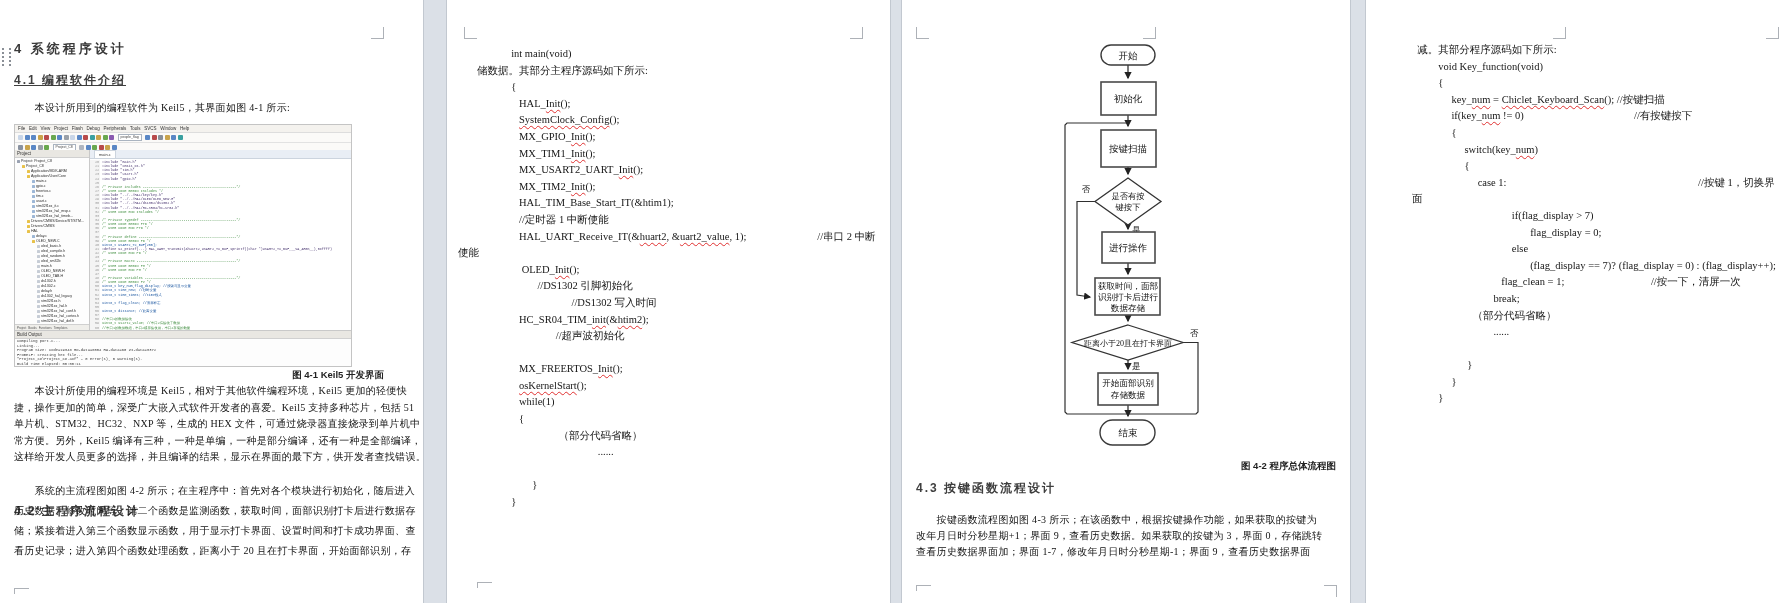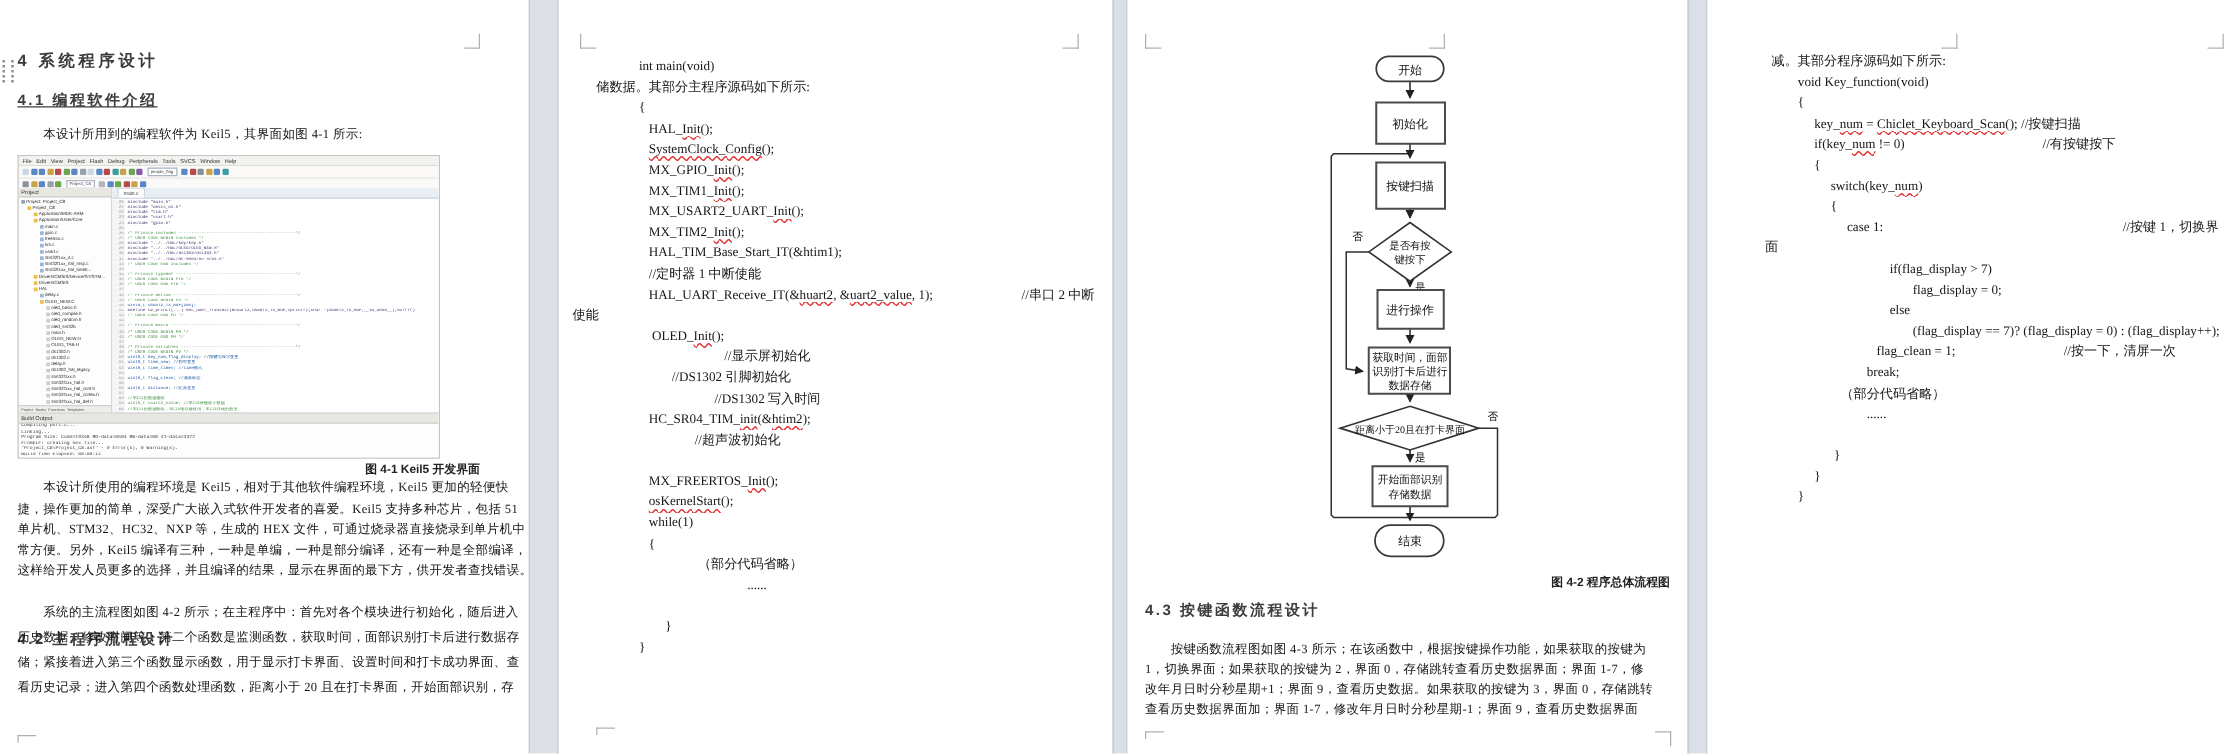--- a/index.html
+++ b/index.html
@@ -275,21 +275,20 @@
         <div class="cl">                <span class="sq">SystemClock_Config</span>();</div>
         <div class="cl">                MX_GPIO_<span class="sq">Init</span>();</div>
         <div class="cl">                MX_TIM1_<span class="sq">Init</span>();</div>
         <div class="cl">                MX_USART2_UART_<span class="sq">Init</span>();</div>
         <div class="cl">                MX_TIM2_<span class="sq">Init</span>();</div>
         <div class="cl">                HAL_TIM_Base_Start_IT(&amp;htim1);</div>
         <div class="cl">                //定时器 1 中断使能</div>
         <div class="cl">                HAL_UART_Receive_IT(&amp;<span class="sq">huart2</span>, &amp;<span class="sq">uart2_value</span>, 1);                           //串口 2 中断</div>
         <div class="cl outdent">使能</div>
         <div class="cl">                 OLED_<span class="sq">Init</span>();</div>
-        <div class="cl">                                       //显示屏初始化</div>
         <div class="cl">                       //DS1302 引脚初始化</div>
         <div class="cl">                                    //DS1302 写入时间</div>
         <div class="cl">                HC_SR04_TIM_<span class="sq">init</span>(&amp;<span class="sq">htim2</span>);</div>
         <div class="cl">                              //超声波初始化</div>
         <div class="cl"> </div>
         <div class="cl">                MX_FREERTOS_<span class="sq">Init</span>();</div>
         <div class="cl">                <span class="sq">osKernelStart</span>();</div>
         <div class="cl">                while(1)</div>
         <div class="cl">                {</div>
         <div class="cl">                               （部分代码省略）</div>
@@ -352,21 +351,20 @@
       <text x="88" y="351" font-size="8.6" text-anchor="middle">开始面部识别</text>
       <text x="88" y="363" font-size="8.6" text-anchor="middle">存储数据</text>
       <rect x="60" y="385" width="55" height="25" rx="12.5" fill="#fff" stroke="#3a3a3a" stroke-width="1.4"></rect>
       <text x="88" y="401" font-size="9.5" text-anchor="middle">结束</text>
     </svg>
 
     <div class="fig-cap" style="left:14px;top:460px;width:420px;">图 4-2  程序总体流程图</div>
     <div class="h-sub" style="left:14px;top:480px;">4.3 按键函数流程设计</div>
     <div class="para para-p3" style="left:14px;top:512px;width:422px;">
         <div class="pline">　　按键函数流程图如图 4-3 所示；在该函数中，根据按键操作功能，如果获取的按键为</div>
-        <div class="pline">1，切换界面；如果获取的按键为 2，界面 0，存储跳转查看历史数据界面；界面 1-7，修</div>
         <div class="pline">改年月日时分秒星期+1；界面 9，查看历史数据。如果获取的按键为 3，界面 0，存储跳转</div>
         <div class="pline">查看历史数据界面加；界面 1-7，修改年月日时分秒星期-1；界面 9，查看历史数据界面</div>
       </div>
   </div>
 
   <div class="sep" style="left:1350px;width:16px;"></div>
 
   <div class="page" style="left:1366px;width:420px;">
     <div class="mk tr" style="left:187px;top:27px;"></div>
     <div class="mk tr" style="left:400px;top:27px;"></div>

